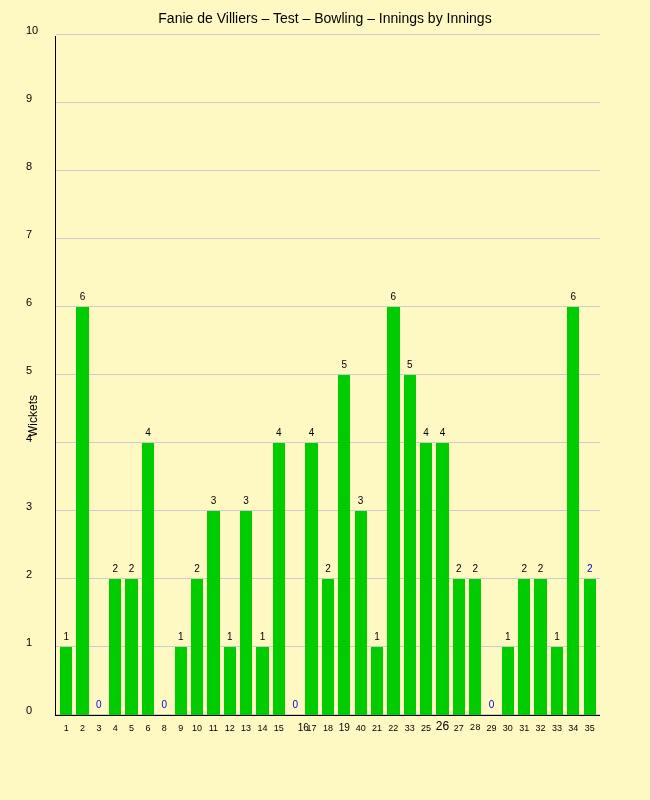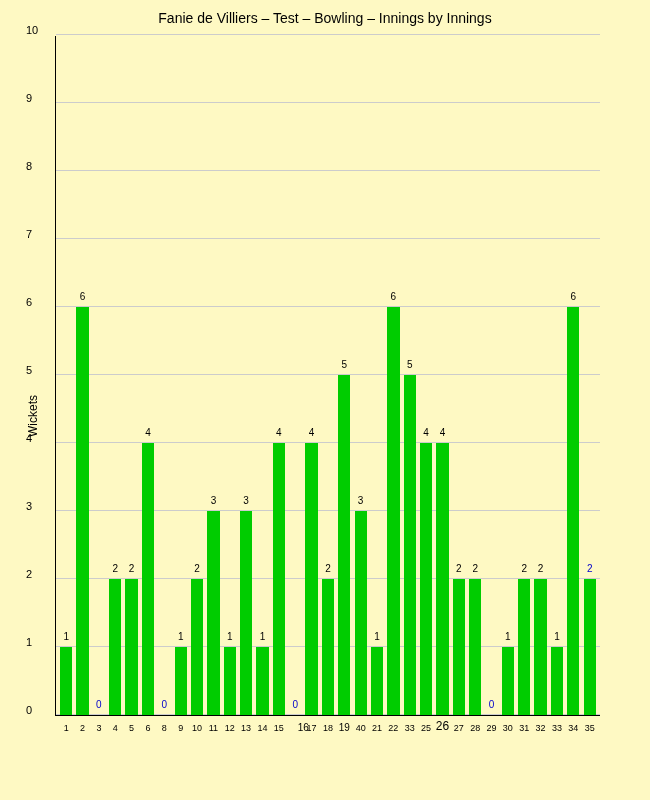--- a/index.html
+++ b/index.html
@@ -248,21 +248,21 @@
           <div style="flex: 1 1 0%; display: flex; flex-direction: column; align-items: center; justify-content: flex-end; position: relative; height: 100%;">
             <div style="background: rgb(0, 204, 0); width: 75%; height: 136px; position: relative; min-height: 1px;">
               <div style="position: absolute; top: -16px; left: 50%; transform: translateX(-50%); font-size: 10px; color: rgb(0, 0, 0); white-space: nowrap;">2</div>
             </div>
             <div style="position: absolute; bottom: -18px; left: 50%; transform: translateX(-50%); font-size: 9px; color: rgb(0, 0, 0);">27</div>
           </div>
           <div style="flex: 1 1 0%; display: flex; flex-direction: column; align-items: center; justify-content: flex-end; position: relative; height: 100%;">
             <div style="background: rgb(0, 204, 0); width: 75%; height: 136px; position: relative; min-height: 1px;">
               <div style="position: absolute; top: -16px; left: 50%; transform: translateX(-50%); font-size: 10px; color: rgb(0, 0, 0); white-space: nowrap;">2</div>
             </div>
-            <div style="position: absolute; bottom: -18px; left: 50%; transform: translateX(-50%); font-size: 9px; color: rgb(0, 0, 0);">28</div>
+            <div style="position: absolute; bottom: -18px; left: 50%; transform: translateX(-50%); font-size: 9px; color: rgb(0, 0, 0); font-family: Liberation Mono, monospace;">28</div>
           </div>
           <div style="flex: 1 1 0%; display: flex; flex-direction: column; align-items: center; justify-content: flex-end; position: relative; height: 100%;">
             <div style="background: rgba(0, 200, 0, 0.15); width: 75%; height: 0px; position: relative; min-height: 0px;">
               <div style="position: absolute; top: -16px; left: 50%; transform: translateX(-50%); font-size: 10px; color: rgb(0, 0, 204); white-space: nowrap;">0</div>
             </div>
             <div style="position: absolute; bottom: -18px; left: 50%; transform: translateX(-50%); font-size: 9px; color: rgb(0, 0, 0);">29</div>
           </div>
           <div style="flex: 1 1 0%; display: flex; flex-direction: column; align-items: center; justify-content: flex-end; position: relative; height: 100%;">
             <div style="background: rgb(0, 204, 0); width: 75%; height: 68px; position: relative; min-height: 1px;">
               <div style="position: absolute; top: -16px; left: 50%; transform: translateX(-50%); font-size: 10px; color: rgb(0, 0, 0); white-space: nowrap;">1</div>

